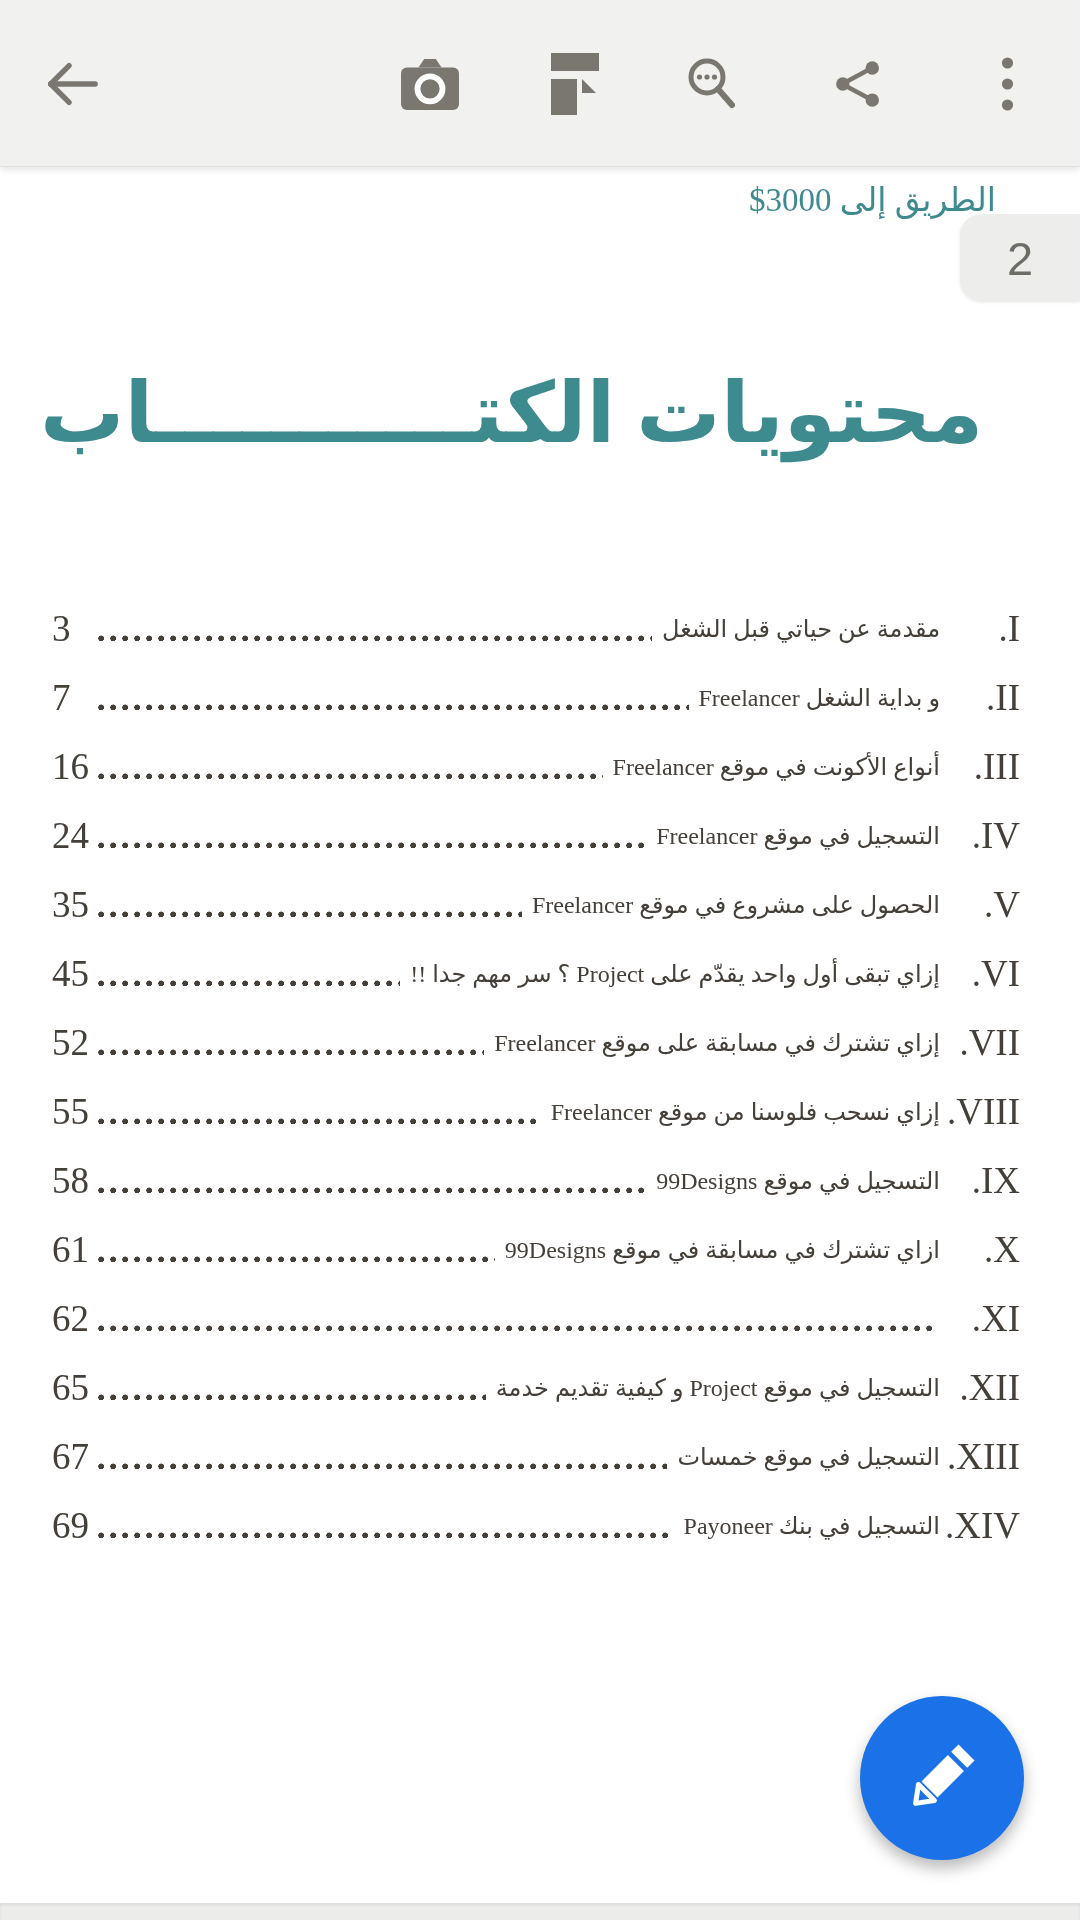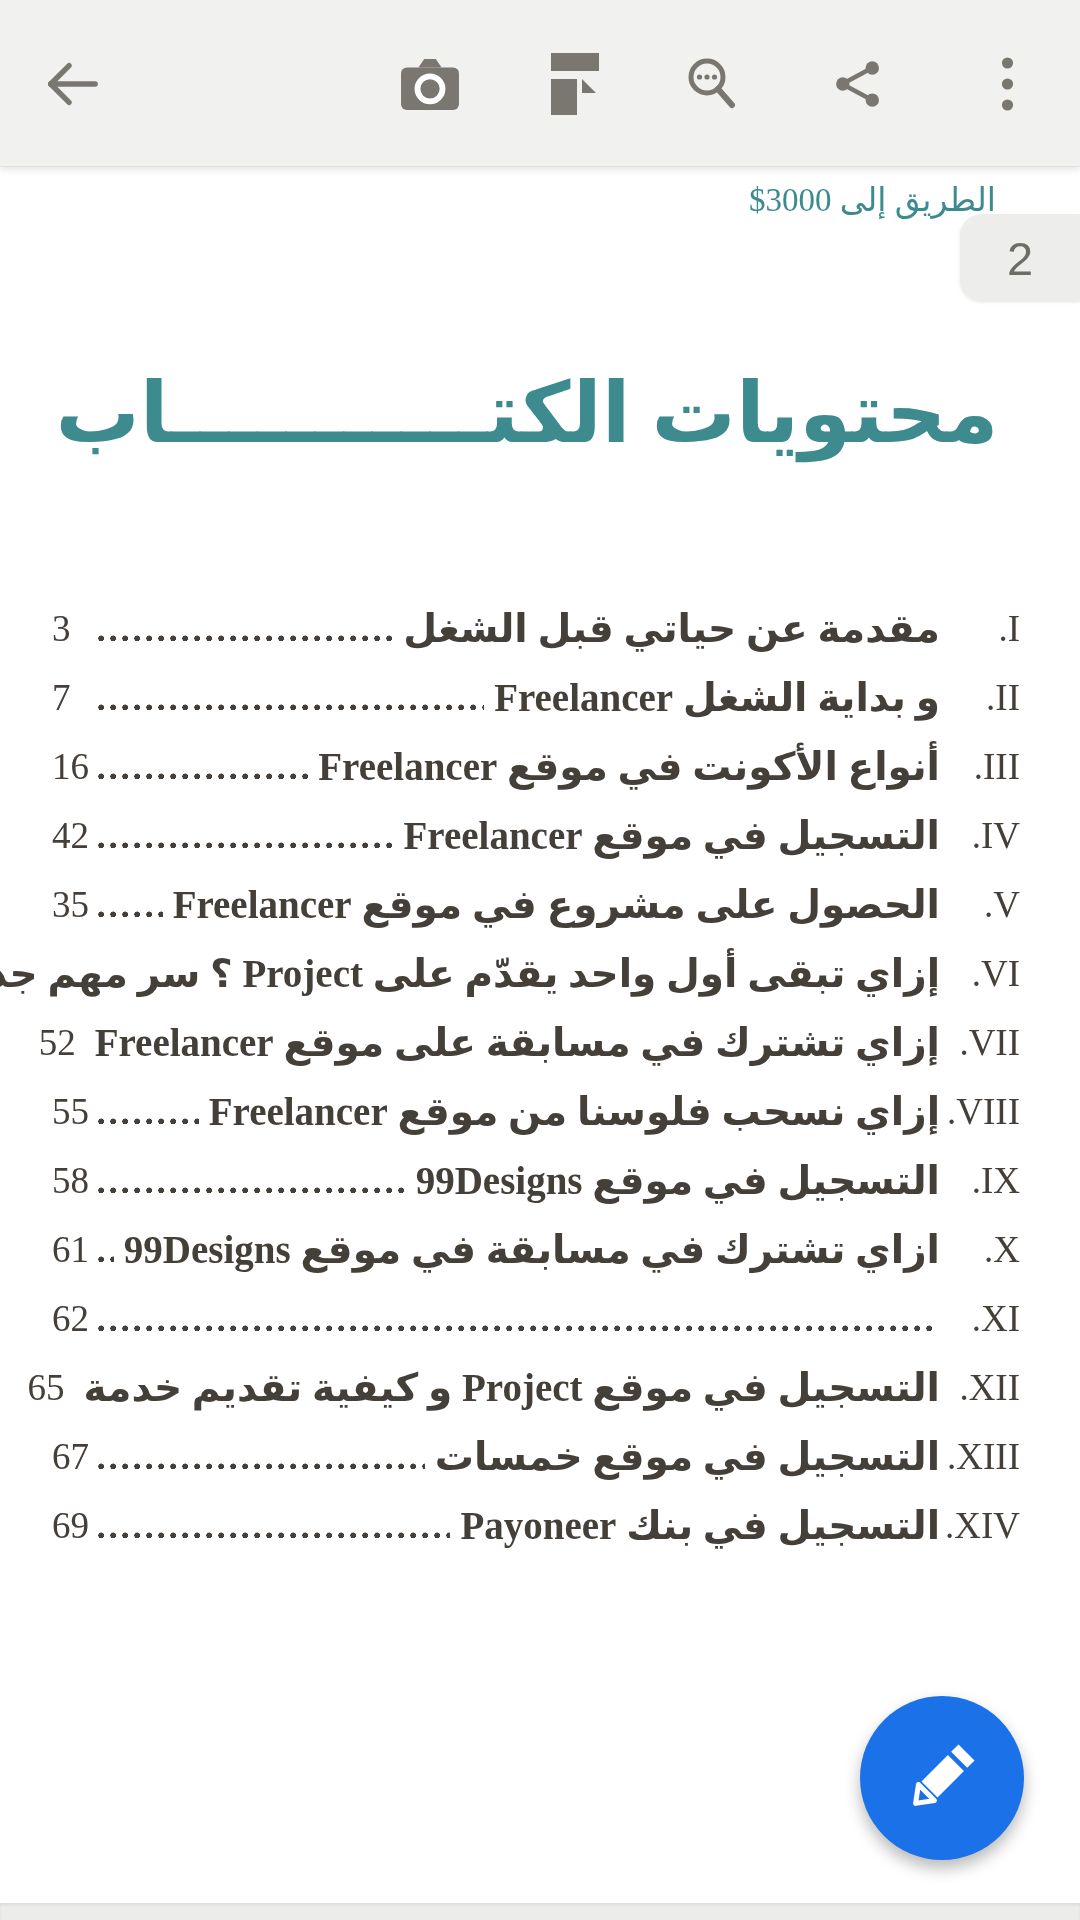--- a/index.html
+++ b/index.html
@@ -42,21 +42,21 @@
     position:absolute; top:48px; right:0;
     width:120px; height:88px;
     background:#EDEDEB;
     border-radius:22px 0 0 22px;
     box-shadow:-1px 1px 3px rgba(0,0,0,0.06);
     display:flex; align-items:center; justify-content:center;
     font-size:47px; color:#6E6C67;
   }
   .doc-title {
     position:absolute; top:200px; right:66px; left:40px;
-    direction:rtl; text-align:center; white-space:nowrap;
+    direction:rtl; text-align:left; white-space:nowrap;
     font-family:"Liberation Serif","DejaVu Sans",serif;
     font-weight:700;
     font-size:84px; line-height:1.15;
     color:#3D8A8F;
   }
 
   
   .toc {
     position:absolute; top:428px; left:52px; right:60px;
     direction:rtl;
@@ -69,22 +69,22 @@
   }
   .toc-num {
     min-width:80px;
     direction:rtl; text-align:right;
     font-family:"Liberation Serif","DejaVu Sans",serif;
     font-size:37px;
     white-space:nowrap;
   }
   .toc-title {
     font-family:"Liberation Serif","DejaVu Sans",serif;
-    font-weight:700;
-    font-size:39px;
+    font-weight:400;
+    font-size:24px;
     white-space:nowrap;
     padding-left:6px;
   }
   .toc-dots {
     flex:1 1 auto;
     height:7px;
     position:relative; top:10px;
     margin:0 4px;
     background-image:radial-gradient(circle at 3.2px 3.4px, #453F39 2.7px, transparent 3.1px);
     background-size:12px 7px;
@@ -217,21 +217,21 @@
         <span class="toc-num">III.</span>
         <span class="toc-title" dir="rtl">أنواع الأكونت في موقع Freelancer</span>
         <span class="toc-dots"></span>
         <span class="toc-page">16</span>
       </div>
 
       <div class="toc-row">
         <span class="toc-num">IV.</span>
         <span class="toc-title" dir="rtl">التسجيل في موقع Freelancer</span>
         <span class="toc-dots"></span>
-        <span class="toc-page">42</span>
+        <span class="toc-page">24</span>
       </div>
 
       <div class="toc-row">
         <span class="toc-num">V.</span>
         <span class="toc-title" dir="rtl">الحصول على مشروع في موقع  Freelancer</span>
         <span class="toc-dots"></span>
         <span class="toc-page">35</span>
       </div>
 
       <div class="toc-row">

